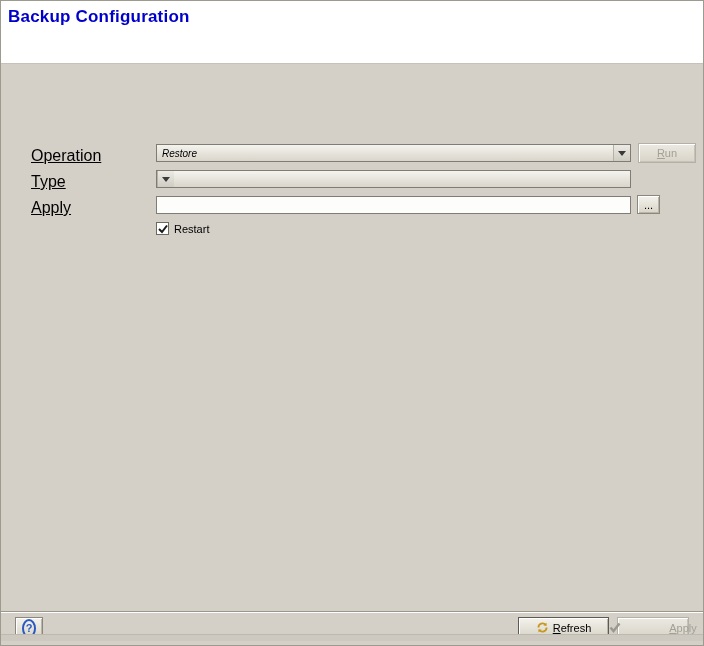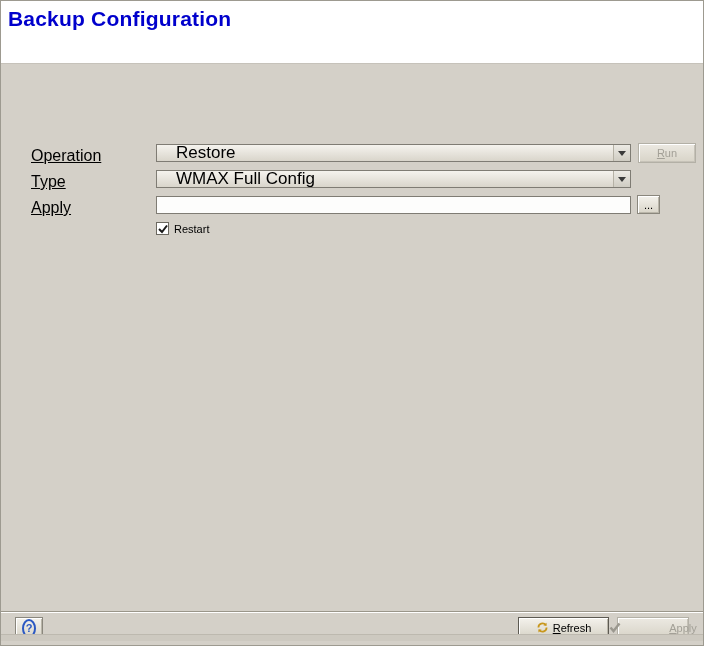--- a/index.html
+++ b/index.html
@@ -15,21 +15,21 @@
   }
 
   
   .header{
     position:absolute;left:0;top:0;right:0;height:62px;
     background:#ffffff;
     border-bottom:1px solid #c6c2ba;
   }
   .page-title{
     position:absolute;left:7px;top:6px;
-    font-size:21px;font-weight:bold;color:#0000cc;
+    font-size:17px;font-weight:bold;color:#0000cc;
     letter-spacing:0.2px;
   }
 
   
   .content{
     position:absolute;left:0;top:63px;right:0;bottom:36px;
     background:#d4d0c8;
   }
 
   .field-label{
@@ -43,23 +43,23 @@
   .combobox{
     position:absolute;
     height:18px;box-sizing:border-box;
     border:1px solid #7f7c74;
     background:linear-gradient(#f5f3ee,#d9d5cb);
     display:flex;align-items:center;
     cursor:default;
   }
   .combobox .value{
     flex:1;
-    font-size:17px;color:#000;
-    padding:0 19px;
-    white-space:nowrap;overflow:hidden;
+    font-size:10px;color:#000;
+    padding:0 5px;
+    white-space:nowrap;overflow:hidden;font-style:italic;
   }
   .combo-arrow{
     width:16px;height:100%;
     display:flex;align-items:center;justify-content:center;
     border-left:1px solid #b5b1a5;
     background:linear-gradient(#eceae4,#cfccc2);
   }
   .combo-arrow .tri{
     width:0;height:0;
     border-left:4px solid transparent;
@@ -152,21 +152,20 @@
       <span class="combo-arrow">
           <span class="tri"></span>
         </span>
     </div>
     <button class="btn disabled" style="left:637px;top:79px;width:58px;height:20px;">
       <span class="mn">Run</span>
     </button>
 
     <span class="field-label mn" style="left:30px;top:109px;">Type</span>
     <div class="combobox" style="left:155px;top:106px;width:475px;">
-      <span class="value">WMAX Full Config</span>
       <span class="combo-arrow">
           <span class="tri"></span>
         </span>
     </div>
 
     <span class="field-label mn" style="left:30px;top:135px;">Apply</span>
     <input class="text-input" type="text" style="left: 155px; top: 132px; width: 475px;" value="">
     <button class="btn" style="left:636px;top:131px;width:23px;height:19px;">
       <span>...</span>
     </button>

